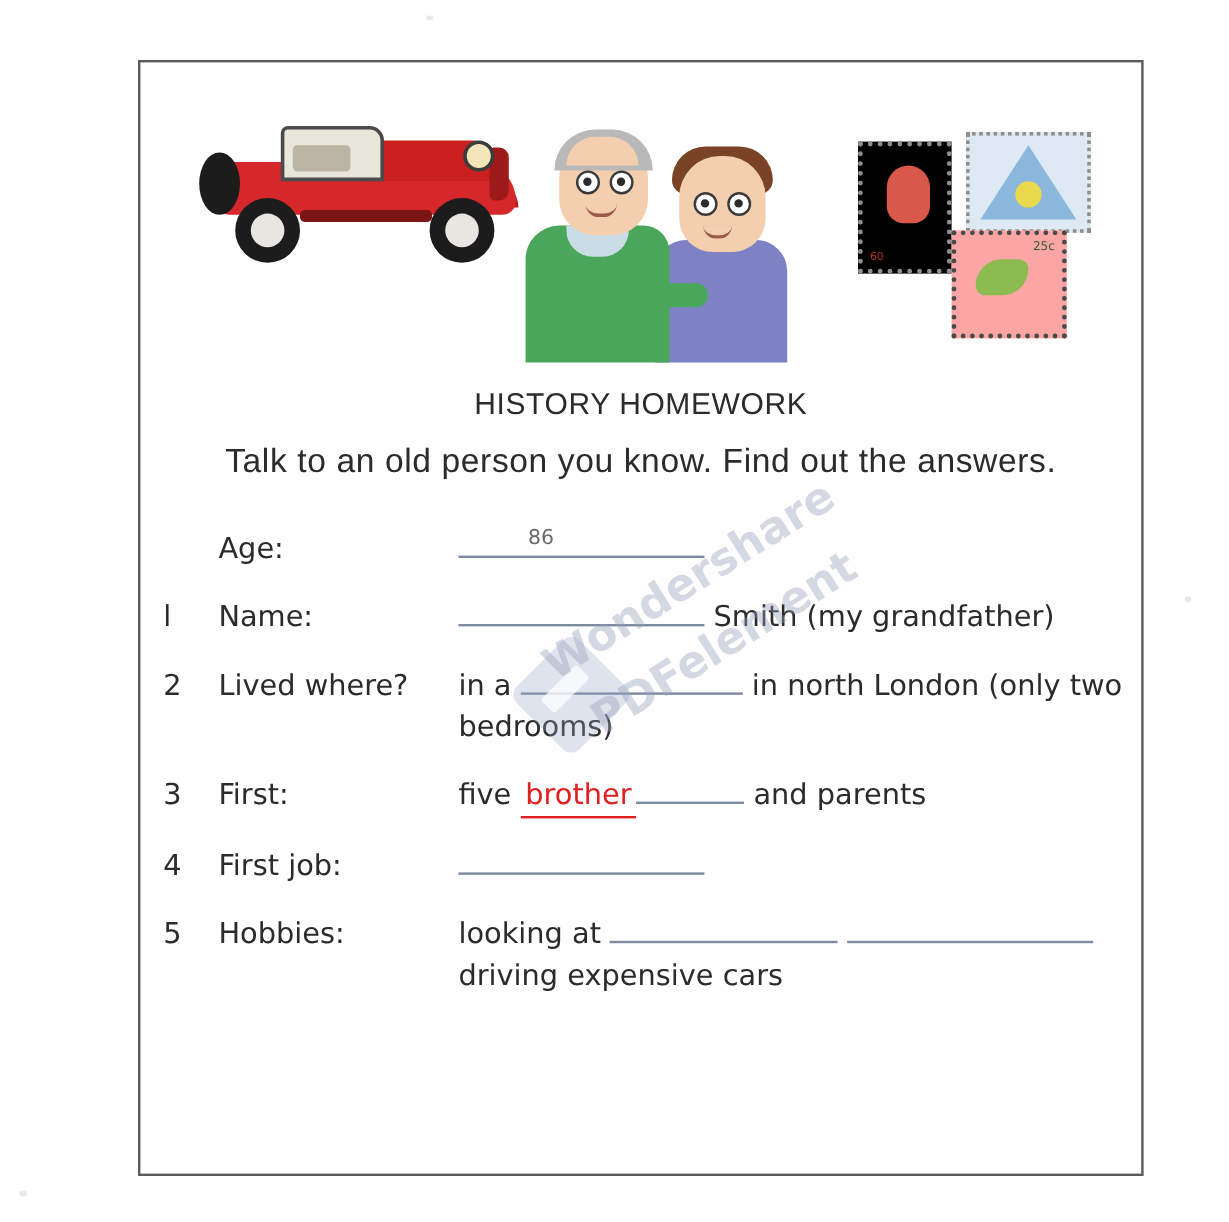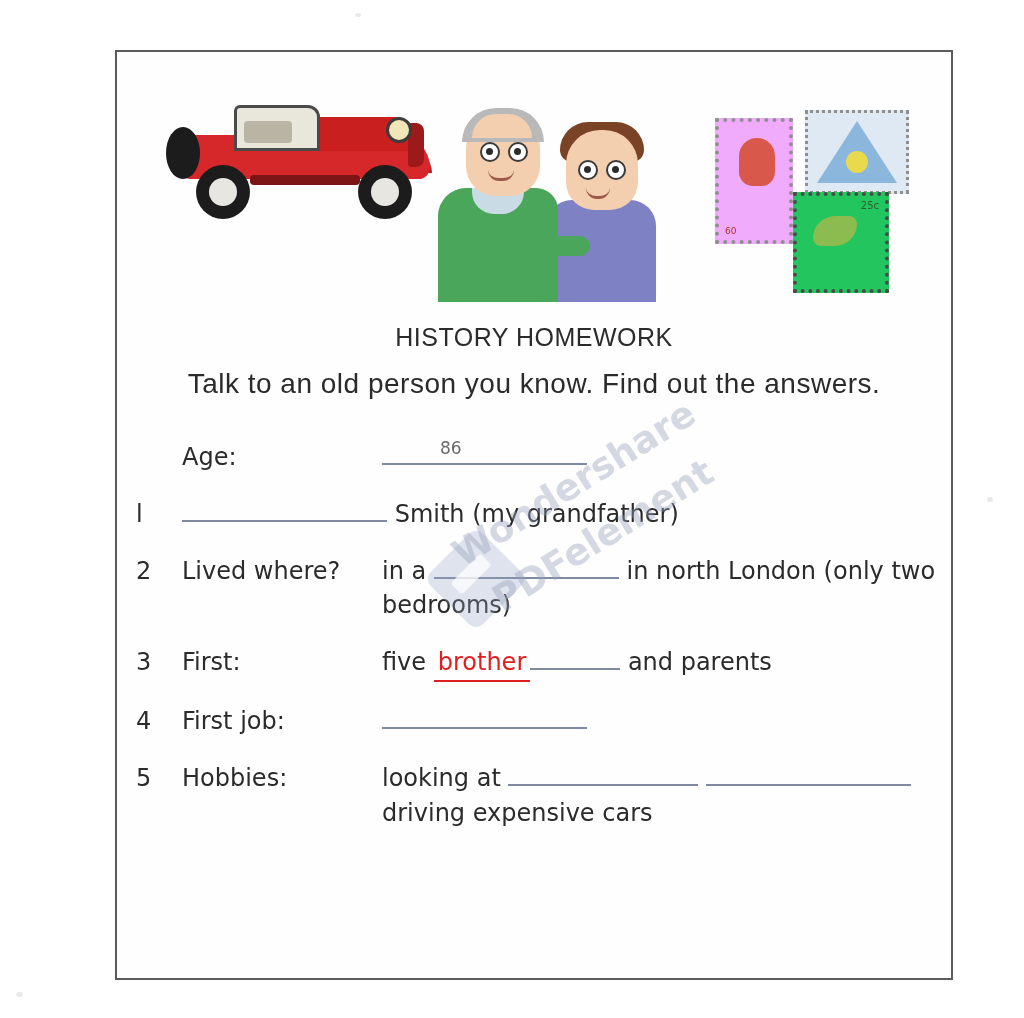--- a/index.html
+++ b/index.html
@@ -200,22 +200,22 @@
 
   
   .stamps {
     position: absolute;
     left: 592px;
     top: 58px;
     width: 210px;
     height: 175px;
   }
   .stamp-red {
-    position: absolute; left: 6px; top: 8px; width: 78px; height: 126px;
-    background: #f0abfc;
+    position: absolute; left: 6px; top: 8px; width: 78px; height: 110px;
+    background: #000000;
     border: 4px dotted #8f8f8f;
     box-sizing: border-box;
   }
   .stamp-red .face {
     position: absolute; left: 20px; top: 16px; width: 36px; height: 48px;
     background: #d8584b; border-radius: 18px 18px 14px 14px;
   }
   .stamp-red .val {
     position: absolute; left: 6px; bottom: 4px; font-size: 9px; color: #b33224;
     font-family: "DejaVu Sans", sans-serif;
@@ -229,22 +229,22 @@
     width: 0; height: 0;
     border-left: 40px solid transparent;
     border-right: 40px solid transparent;
     border-bottom: 62px solid #8bb7dc;
   }
   .stamp-tri .bug {
     position: absolute; left: 50%; top: 38px; transform: translateX(-50%);
     width: 22px; height: 22px; background: #e9d94d; border-radius: 50%;
   }
   .stamp-green {
-    position: absolute; left: 84px; top: 82px; width: 96px; height: 101px;
-    background: #22c55e; border: 4px dotted #4a4a4a; box-sizing: border-box;
+    position: absolute; left: 84px; top: 82px; width: 96px; height: 90px;
+    background: #fca5a5; border: 4px dotted #4a4a4a; box-sizing: border-box;
   }
   .stamp-green .bird {
     position: absolute; left: 16px; top: 20px; width: 44px; height: 30px;
     background: #8cbb4f; border-radius: 22px 8px 22px 8px;
   }
   .stamp-green .val {
     position: absolute; right: 6px; top: 4px; font-size: 10px; color: #2f5f2f;
   }
 
   
@@ -402,20 +402,21 @@
       <div class="num"></div>
       <div class="label">Age:</div>
       <div class="content">
         <span class="blank b-age"></span>
         <span class="answer-grey" style="position:absolute;left:52px;top:-4px;">86</span>
       </div>
     </div>
 
     <div class="row">
       <div class="num">l</div>
+      <div class="label">Name:</div>
       <div class="content">
         <span class="blank b-name"></span>
         <span>Smith (my grandfather)</span>
       </div>
     </div>
 
     <div class="row">
       <div class="num">2</div>
       <div class="label">Lived where?</div>
       <div class="content">

